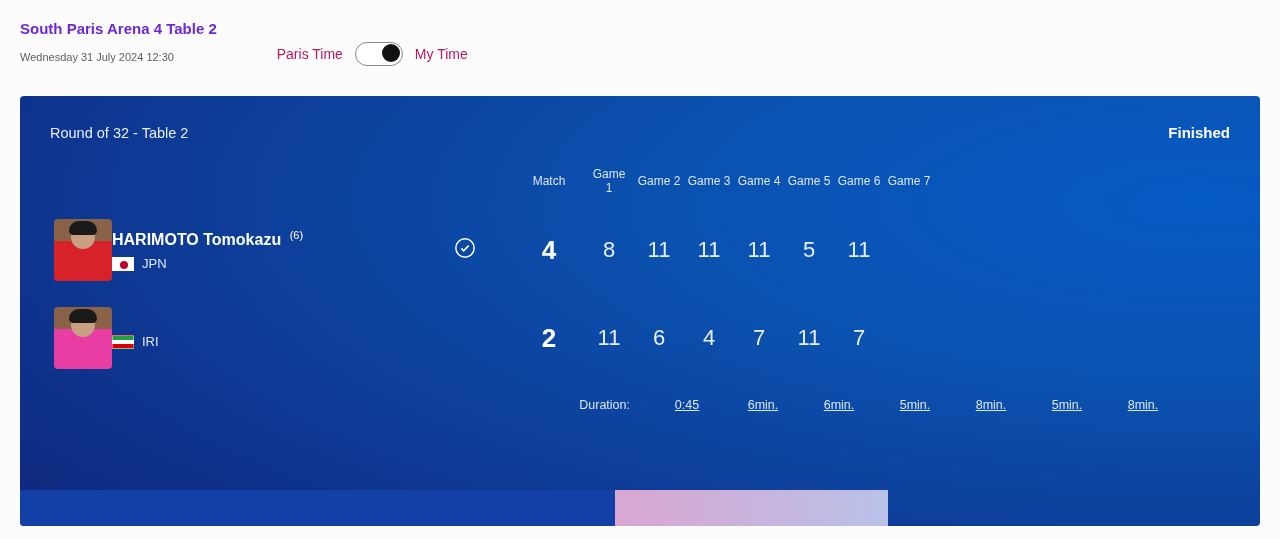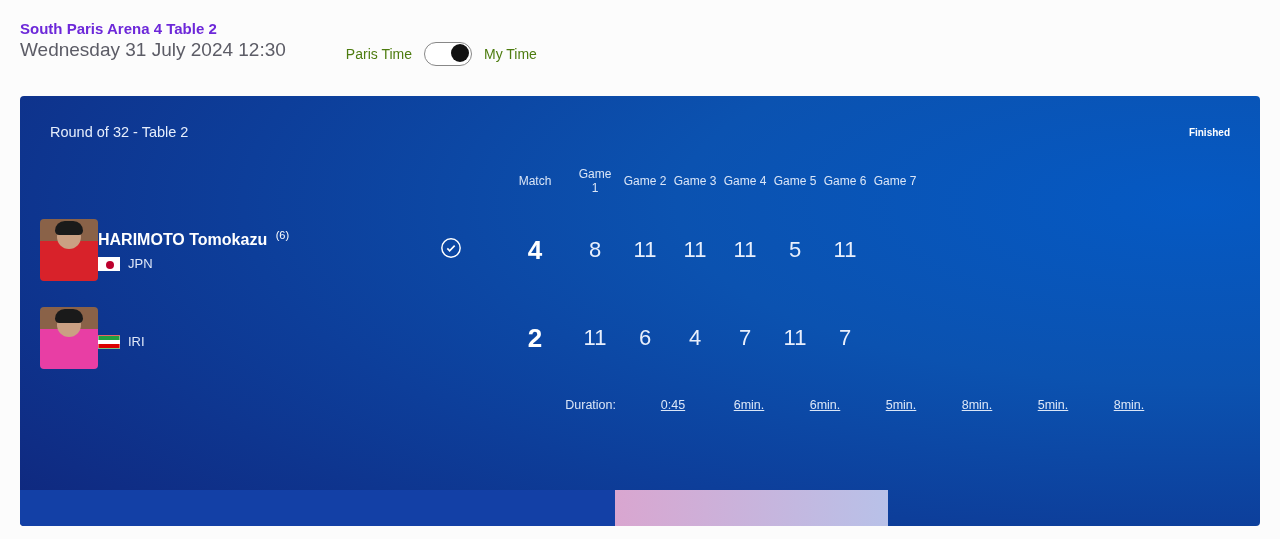--- a/index.html
+++ b/index.html
@@ -15,32 +15,31 @@
     display: flex;
     align-items: flex-start;
     gap: 60px;
   }
   .venue-block .venue-title {
     font-weight: 700;
     font-size: 15px;
     color: #6d28d9;
   }
   .venue-block .venue-date {
-    font-size: 19px;
+    font-size: 11px;
     color: #5c5c66;
-    margin-top: 2px;
-    text-align: right;
+    margin-top: 14px;
   }
   .time-toggle-row {
     display: flex;
     align-items: center;
     gap: 12px;
     padding-top: 22px;
     font-size: 14px;
-    color: #4d7c0f;
+    color: #be185d;
   }
   .toggle {
     width: 48px;
     height: 24px;
     border: 1.5px solid #888;
     border-radius: 14px;
     position: relative;
     background: #fff;
     cursor: pointer;
   }
@@ -68,31 +67,31 @@
     display: flex;
     justify-content: space-between;
     align-items: center;
     padding: 28px 30px 0 30px;
   }
   .round-label {
     font-size: 14.5px;
     color: #e6eefc;
   }
   .status-label {
-    font-size: 10px;
+    font-size: 15px;
     font-weight: 700;
     color: #fff;
   }
 
   .score-area {
     position: absolute;
     top: 60px;
     left: 0;
     right: 0;
-    padding-left: 20px;
+    padding-left: 34px;
   }
 
   .grid {
     display: grid;
     grid-template-columns: 400px 60px 70px 50px 50px 50px 50px 50px 50px 50px;
     align-items: center;
   }
 
   .head-row { height: 50px; }
   .head-row .hdr {

